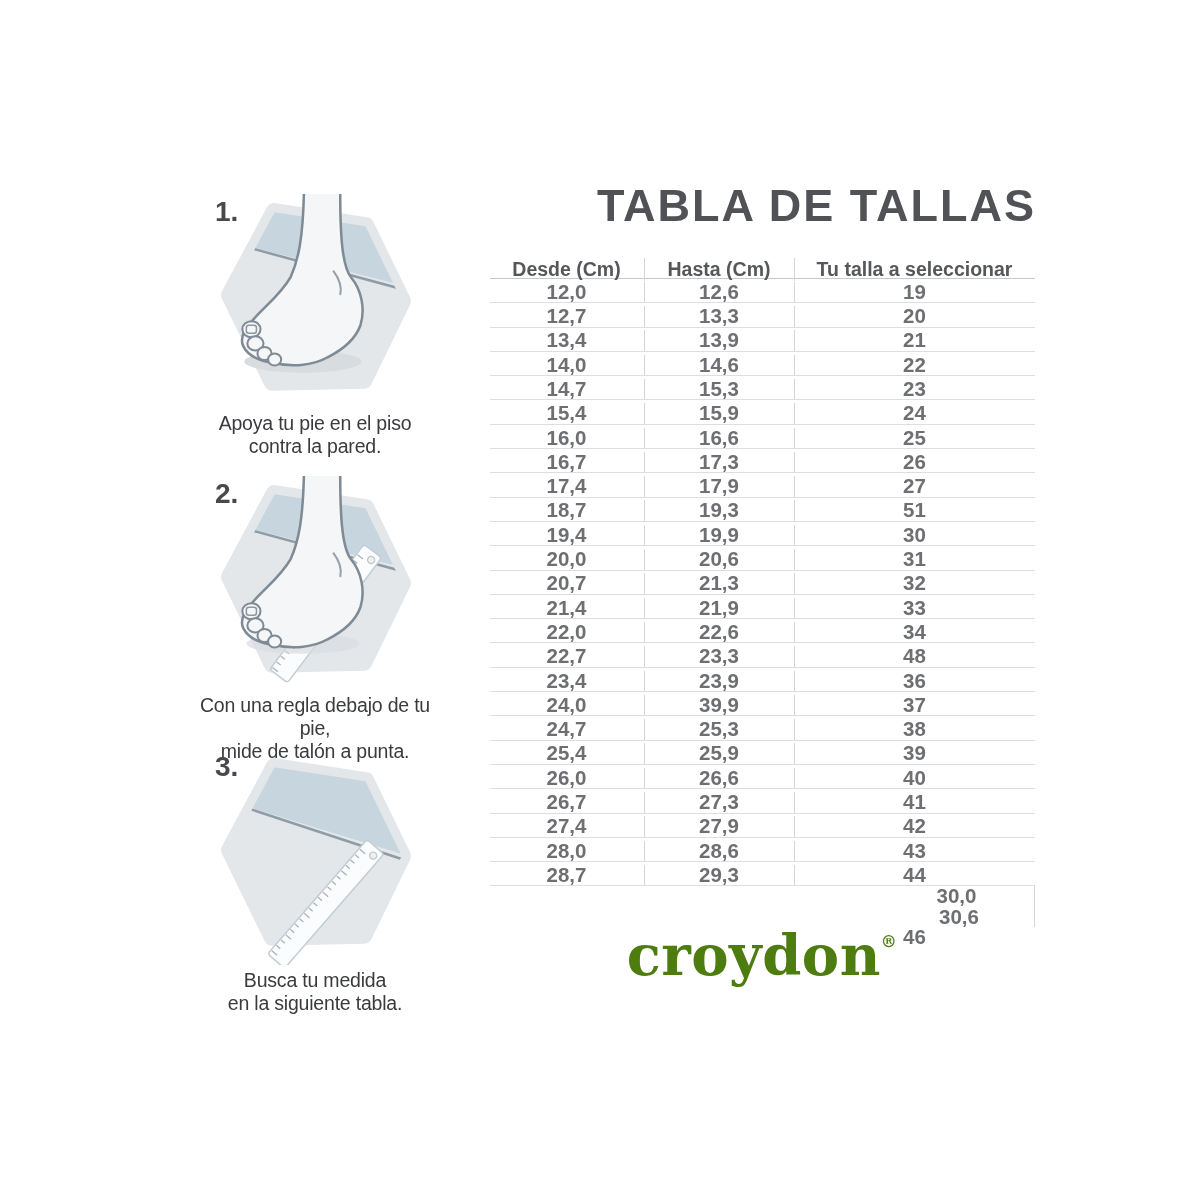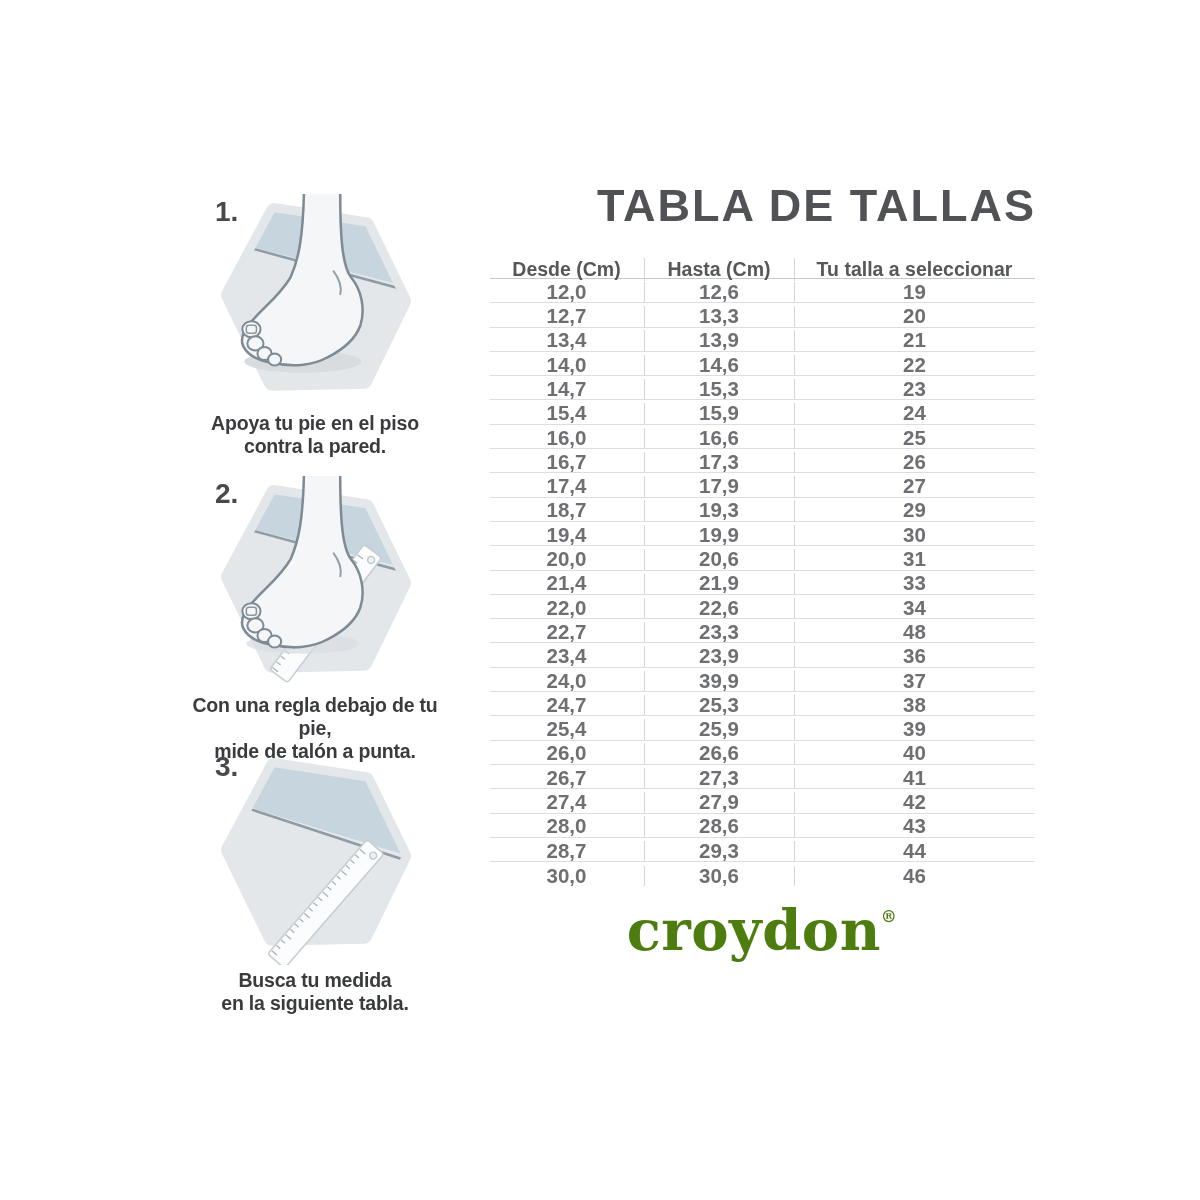--- a/index.html
+++ b/index.html
@@ -3,31 +3,31 @@
 <meta charset="utf-8">
 <style>
   html,body{margin:0;padding:0;background:#ffffff;}
   .canvas{position:relative;width:1200px;height:1200px;background:#ffffff;
           font-family:"Liberation Sans",sans-serif;overflow:hidden;}
 
   
   .step{position:absolute;left:185px;width:260px;text-align:center;}
   .step-num{position:absolute;left:30px;top:8px;font-size:28px;font-weight:bold;color:#48494c;}
   .step svg{display:block;margin:6px auto 0;}
-  .caption{margin:4px 0 0;font-size:19.5px;line-height:23px;font-weight:bold;color:#3a3b3e;letter-spacing:-0.2px;}
+  .caption{margin:4px 0 0;font-size:19.5px;line-height:23px;font-weight:normal;color:#3a3b3e;letter-spacing:-0.2px;}
 
   
   .content{position:absolute;left:488px;top:180px;width:548px;}
   .title{margin:0 0 16px;font-size:45px;line-height:52px;font-weight:bold;
          letter-spacing:2px;color:#515256;text-align:right;white-space:nowrap;}
   .table{width:545px;margin:0 auto;}
   .thead{display:flex;align-items:center;height:30px;border-bottom:1px solid #c6c9cc;}
   .th{font-size:19.5px;font-weight:bold;color:#56575b;text-align:center;box-sizing:border-box;margin-top:12px;}
   .tr{display:flex;align-items:flex-end;height:24.3px;border-bottom:1px solid #dcdee0;box-sizing:border-box;}
-  .tr:last-child{border-bottom:none;}
+  .tr:last-child{border-bottom:none;flex-direction:column;}
   .td{font-size:20.5px;font-weight:bold;color:#6e6f73;text-align:center;box-sizing:border-box;line-height:1;}
   .c1{width:155px;}
   .c2{width:150px;}
   .c3{width:240px;}
   .th.c1,.td.c1,.th.c2,.td.c2{border-right:1px solid #d3d6d8;}
   .logo{margin-top:14px;text-align:center;font-family:"DejaVu Serif",serif;font-weight:bold;
         font-size:56px;line-height:1.1;color:#4d7c0f;letter-spacing:0.5px;}
   .logo sup{font-size:16px;vertical-align:28px;font-weight:bold;}
 </style>
 </head>
@@ -178,33 +178,38 @@
             <div class="td c3">26</div>
           </div>
           <div class="tr">
             <div class="td c1">17,4</div>
             <div class="td c2">17,9</div>
             <div class="td c3">27</div>
           </div>
           <div class="tr">
             <div class="td c1">18,7</div>
             <div class="td c2">19,3</div>
-            <div class="td c3">29</div>
+            <div class="td c3">51</div>
           </div>
           <div class="tr">
             <div class="td c1">19,4</div>
             <div class="td c2">19,9</div>
             <div class="td c3">30</div>
           </div>
           <div class="tr">
             <div class="td c1">20,0</div>
             <div class="td c2">20,6</div>
             <div class="td c3">31</div>
           </div>
           <div class="tr">
+            <div class="td c1">20,7</div>
+            <div class="td c2">21,3</div>
+            <div class="td c3">32</div>
+          </div>
+          <div class="tr">
             <div class="td c1">21,4</div>
             <div class="td c2">21,9</div>
             <div class="td c3">33</div>
           </div>
           <div class="tr">
             <div class="td c1">22,0</div>
             <div class="td c2">22,6</div>
             <div class="td c3">34</div>
           </div>
           <div class="tr">

